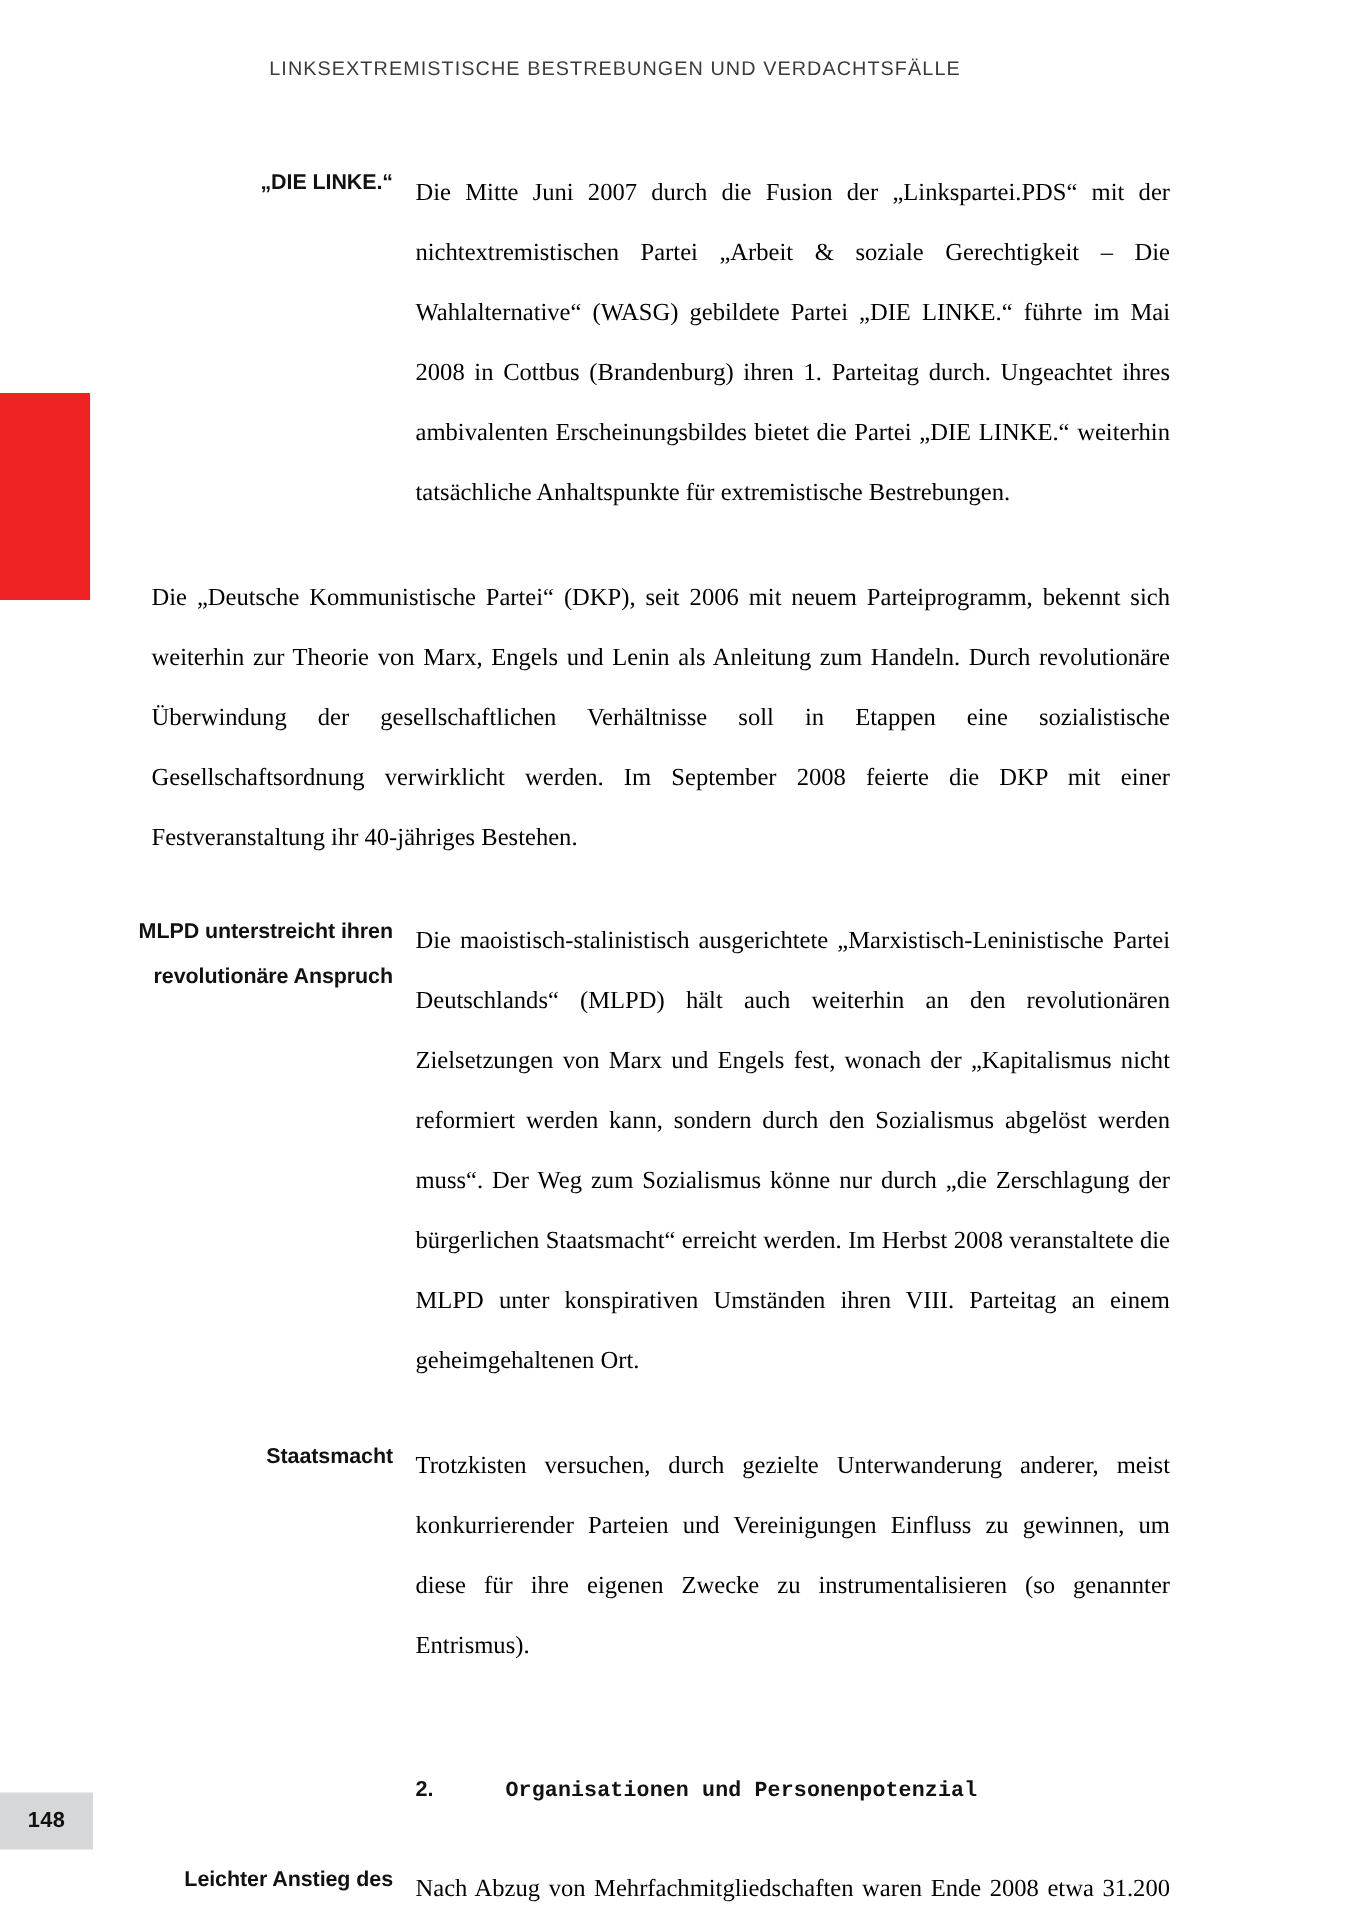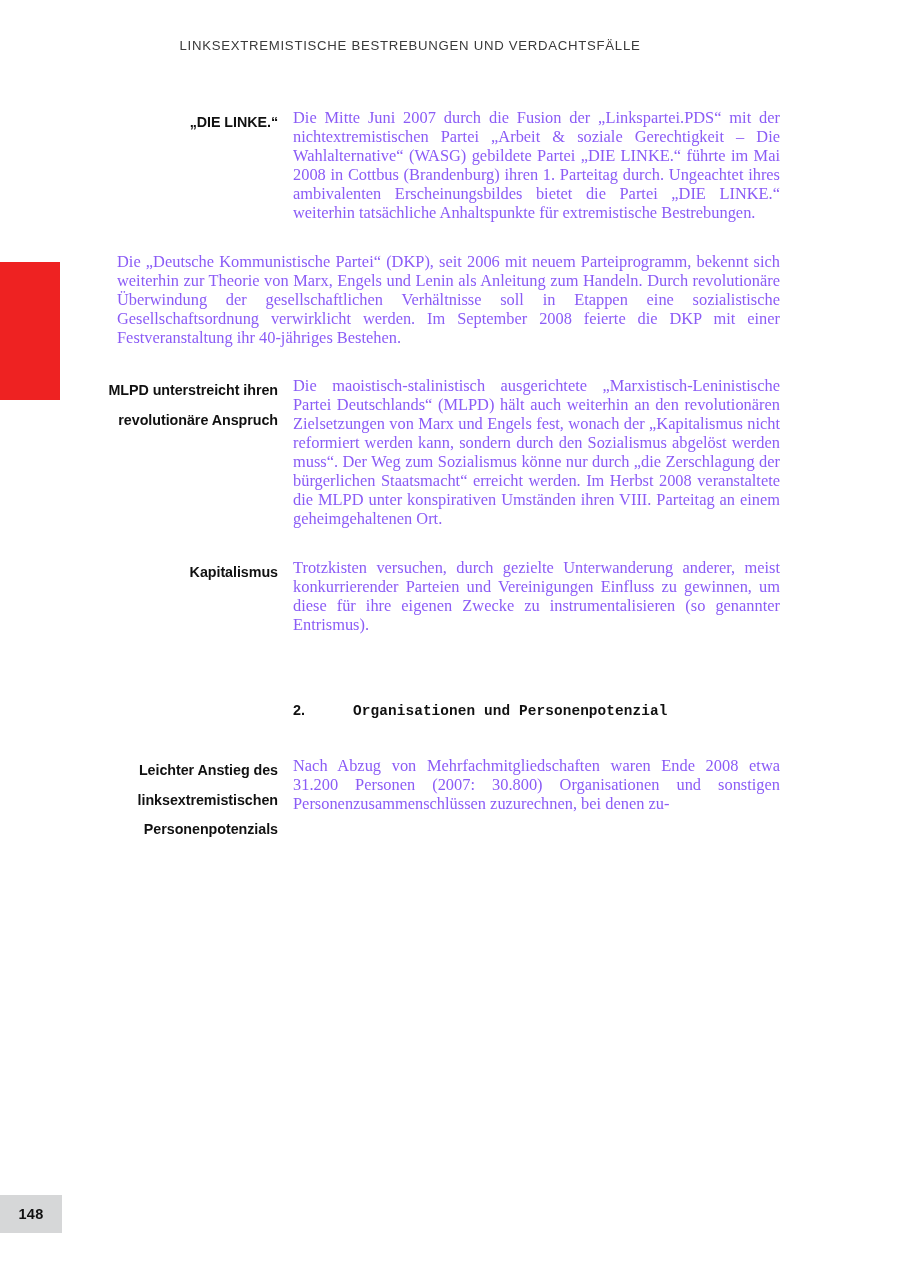--- a/index.html
+++ b/index.html
@@ -68,21 +68,20 @@
     left: 0;
     top: 0;
     width: 900px;
   }
 
   .block {
     position: relative;
     display: block;
     padding-left: 86px;   
     padding-right: 120px; 
-    margin-left: 16px;
   }
 
   .block-inner {
     display: flex;
     align-items: flex-start;
   }
 
   .side-label {
     width: 176px;          
     flex: 0 0 176px;
@@ -99,24 +98,24 @@
 
   .body-col {
     flex: 1 1 auto;
     box-sizing: border-box;
     padding-left: 15px;    
   }
 
   .para {
     margin: 0;
     font-size: 16.4px;
-    line-height: 19px;
+    line-height: 40px;
     text-align: justify;
     text-justify: inter-word;
-    color: #8b5cf6;
+    color: #000000;
     hyphens: manual;
   }
   .para + .para {
     margin-top: 29.6px;
   }
 
   
   .section-heading {
     display: flex;
     align-items: baseline;
@@ -184,21 +183,21 @@
       <div class="body-col">
         <p class="para">Die maoistisch-stalinistisch ausgerichtete „Marxistisch-Leninistische Partei Deutschlands“ (MLPD) hält auch weiterhin an den revolutionären Zielsetzungen von Marx und Engels fest, wonach der „Kapitalismus nicht reformiert werden kann, sondern durch den Sozialismus abgelöst werden muss“. Der Weg zum Sozialismus könne nur durch „die Zerschlagung der bürgerlichen Staatsmacht“ erreicht werden. Im Herbst 2008 veranstaltete die MLPD unter konspirativen Umständen  ihren VIII. Parteitag an einem geheimgehaltenen Ort.</p>
       </div>
     </div>
   </div>
 
   <div class="gap-sm"></div>
 
   <div class="block">
     <div class="block-inner">
-      <div class="side-label">Kapitalismus</div>
+      <div class="side-label">Staatsmacht</div>
       <div class="body-col">
         <p class="para">Trotzkisten versuchen, durch gezielte Unterwanderung anderer, meist konkurrierender Parteien und Vereinigungen Einfluss zu gewinnen, um diese für ihre eigenen Zwecke zu instrumentalisieren (so genannter Entrismus).</p>
       </div>
     </div>
   </div>
 
   <div class="gap-lg"></div>
 
   <div class="block">
     <div class="block-inner">

